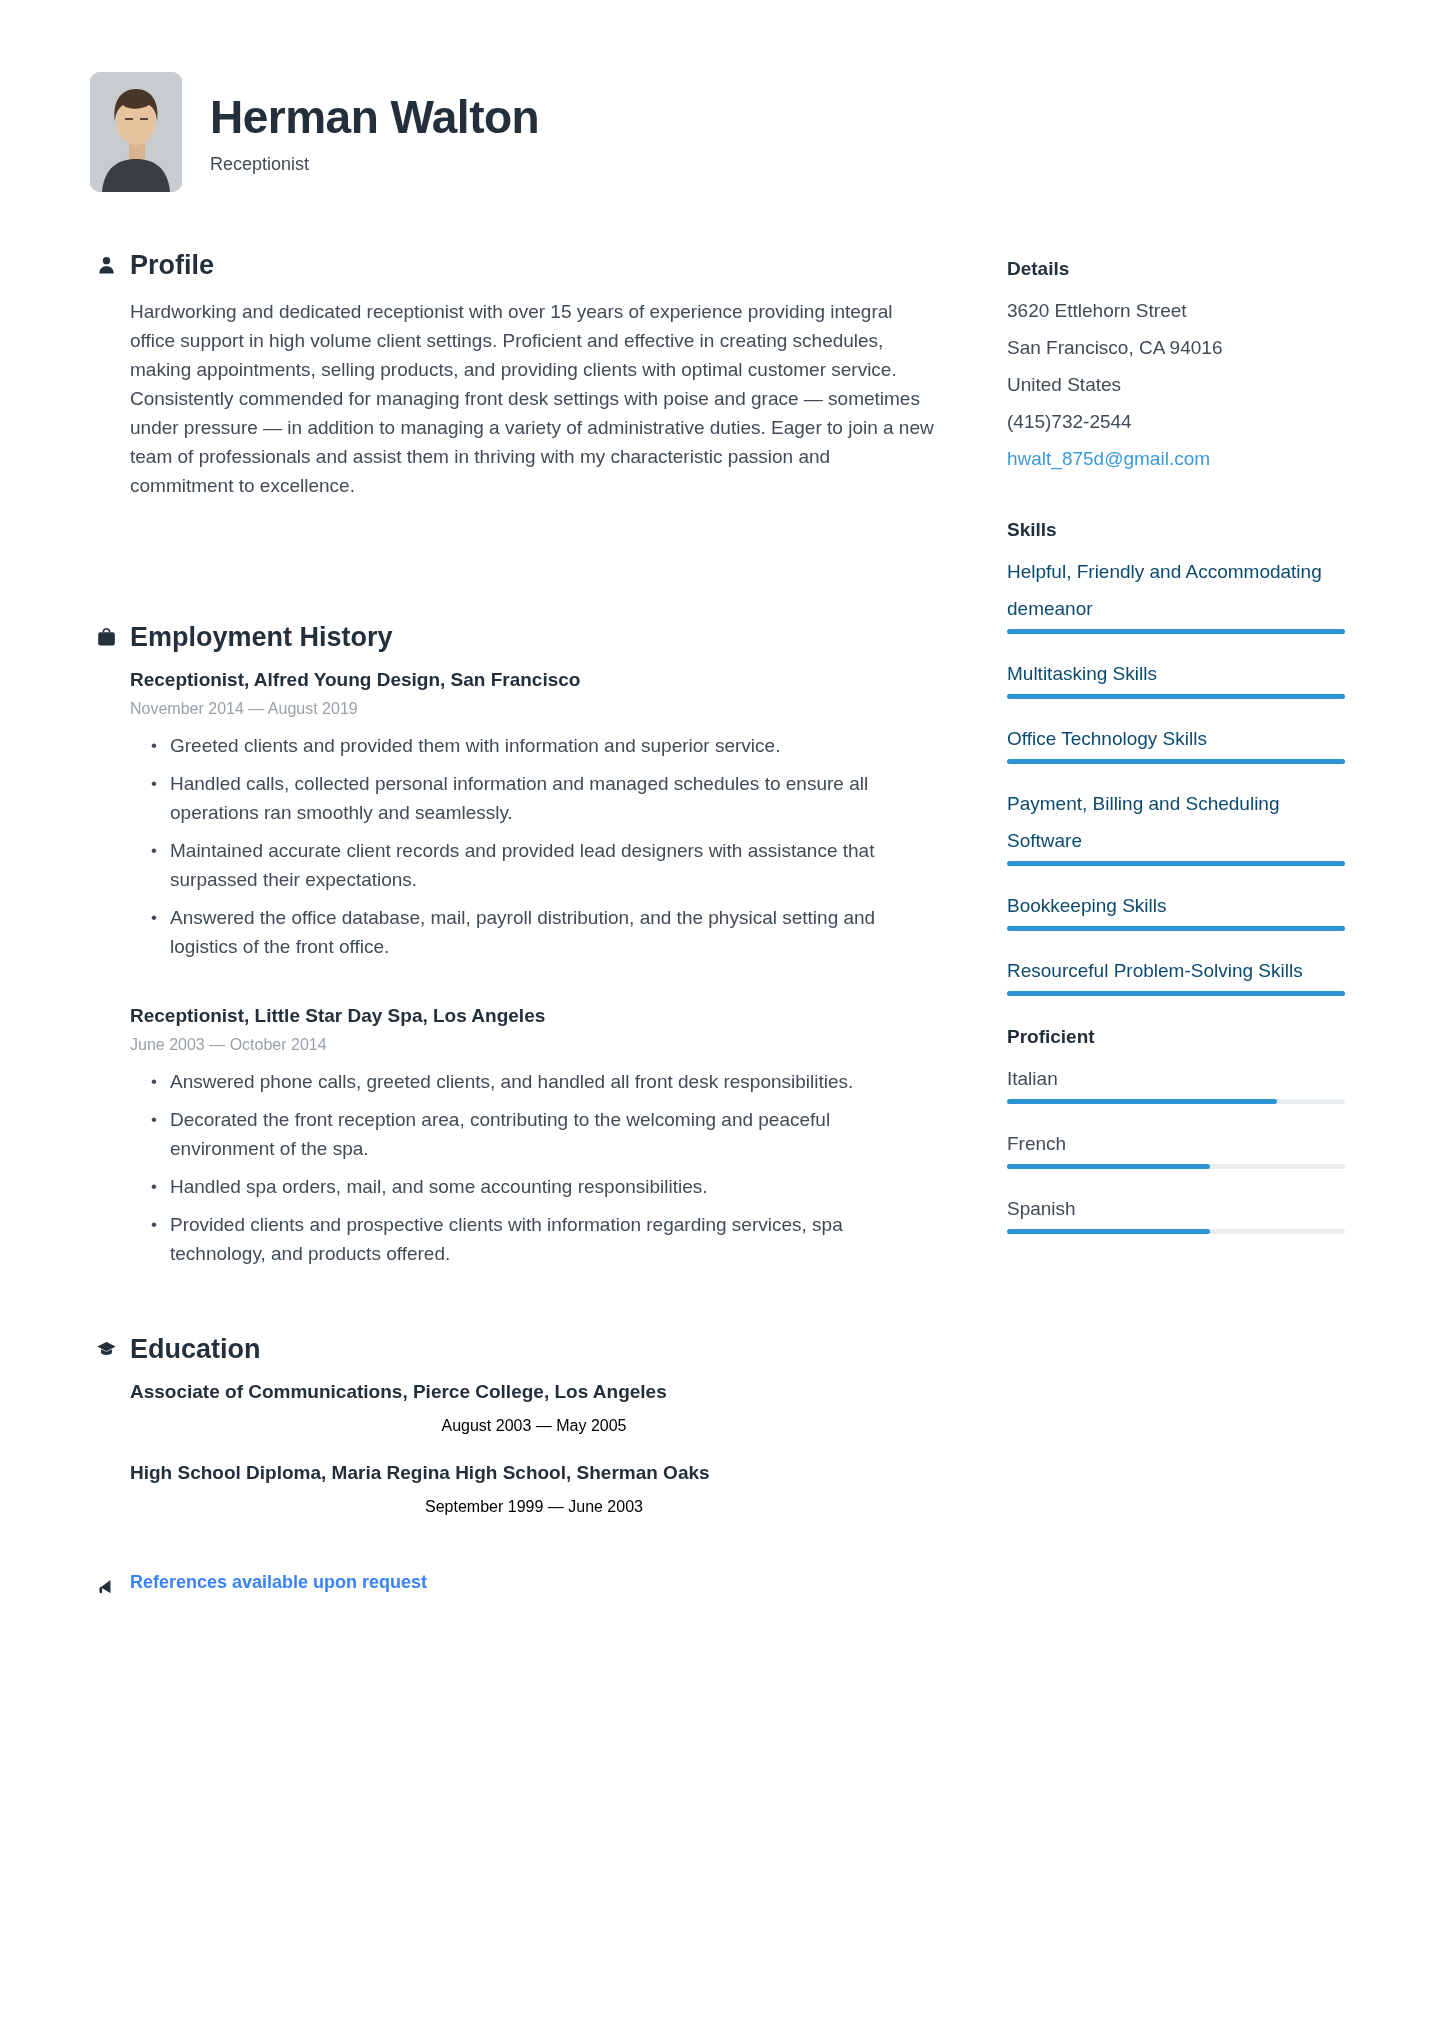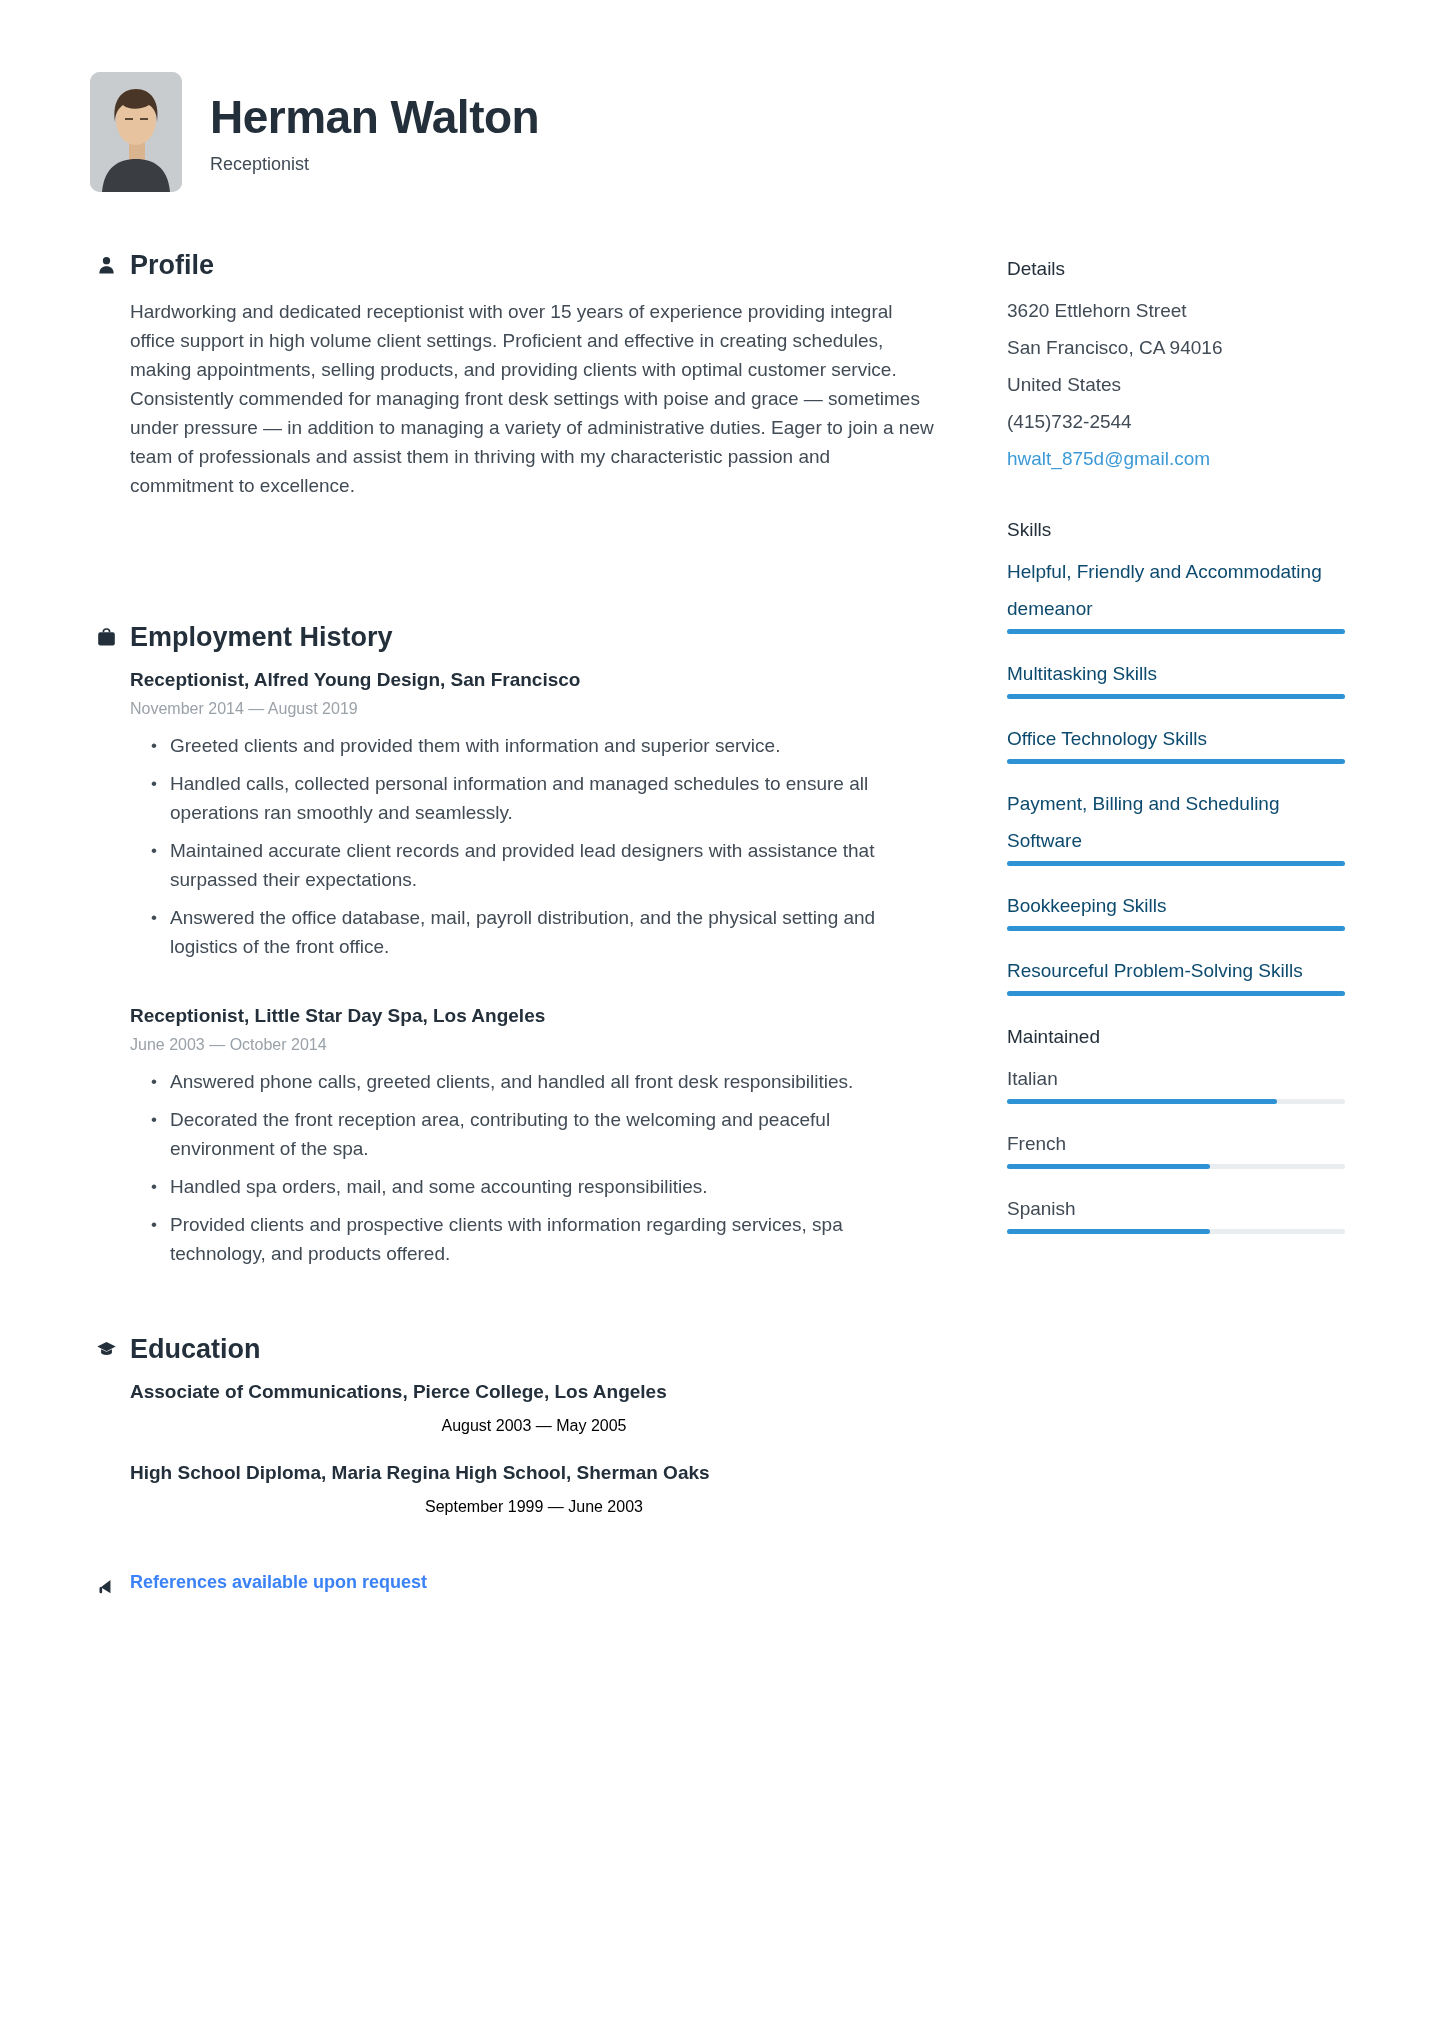--- a/index.html
+++ b/index.html
@@ -52,21 +52,21 @@
   }
 
   .edu-item { margin-bottom:27px; }
   .edu-item:last-child { margin-bottom:0; }
   .edu-title { font-size:19px; font-weight:700; color:#232f3a; }
   .edu-dates { font-size:16px; color:#000000; margin-top:14px;text-align:center; }
 
   .references-text { font-size:18px; font-weight:700; color:#3b82f6; margin-top:12px; }
 
   
-  .side-heading { font-size:19px; font-weight:400; color:#232f3a; margin-bottom:12px; }
+  .side-heading { font-size:19px; font-weight:700; color:#232f3a; margin-bottom:12px; }
   .details-block { margin-bottom:42px; }
   .details-line { font-size:19px; line-height:37px; color:#414b55; }
   .email-link { font-size:19px; line-height:37px; color:#3d9ad6; text-decoration:none; display:inline-block; }
 
   .skills-block { margin-bottom:30px; }
   .skill-row { margin-bottom:21px; }
   .skill-label { font-size:19px; line-height:37px; color:#0c4a6e; }
   .bar-track { width:100%; height:5px; border-radius:3px; background:#e9edf0; margin-top:2px; }
   .bar-fill { height:5px; border-radius:3px; background:#2e93d5; }
 
@@ -232,21 +232,21 @@
             <div class="skill-row">
               <div class="skill-label">Resourceful Problem-Solving Skills</div>
               <div class="bar-track">
                 <div class="bar-fill" style="width: 100%;"></div>
               </div>
             </div>
           </div>
       </div>
 
       <div class="languages-block">
-        <div class="side-heading">Maintained</div>
+        <div class="side-heading">Proficient</div>
         <div>
 
             <div class="lang-row">
               <div class="lang-label">Italian</div>
               <div class="bar-track">
                 <div class="bar-fill" style="width: 80%;"></div>
               </div>
             </div>
 
             <div class="lang-row">

